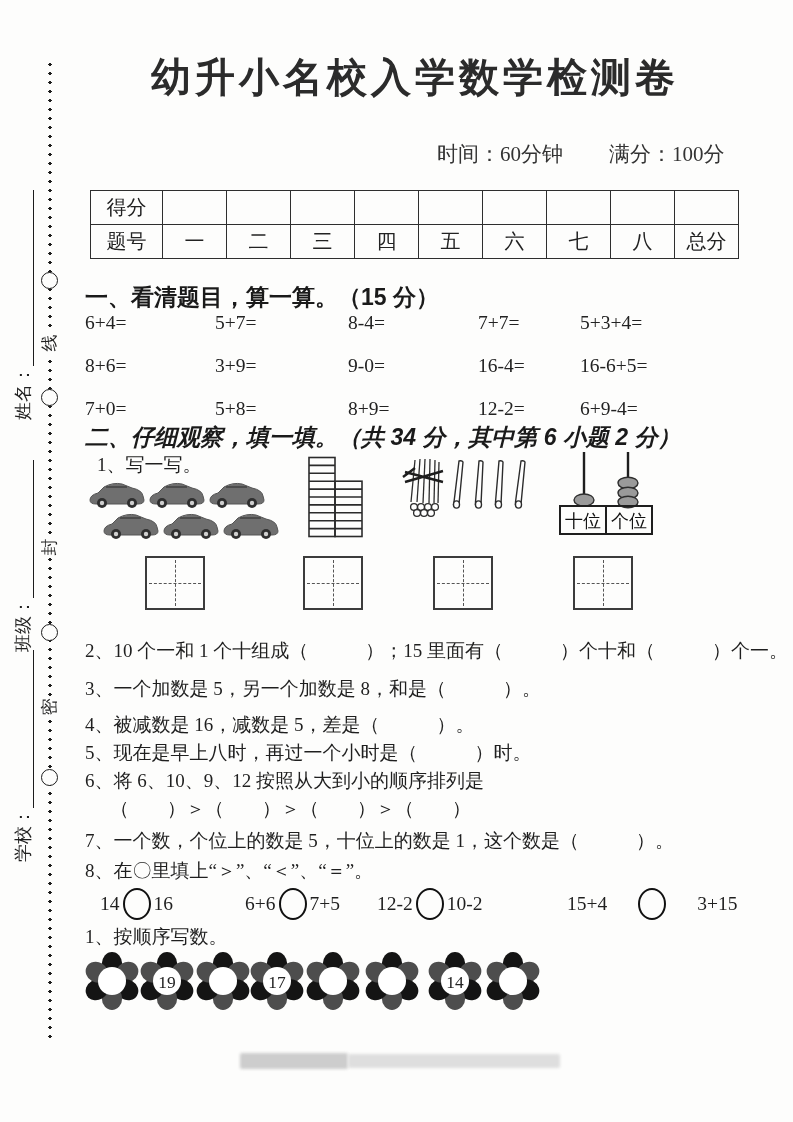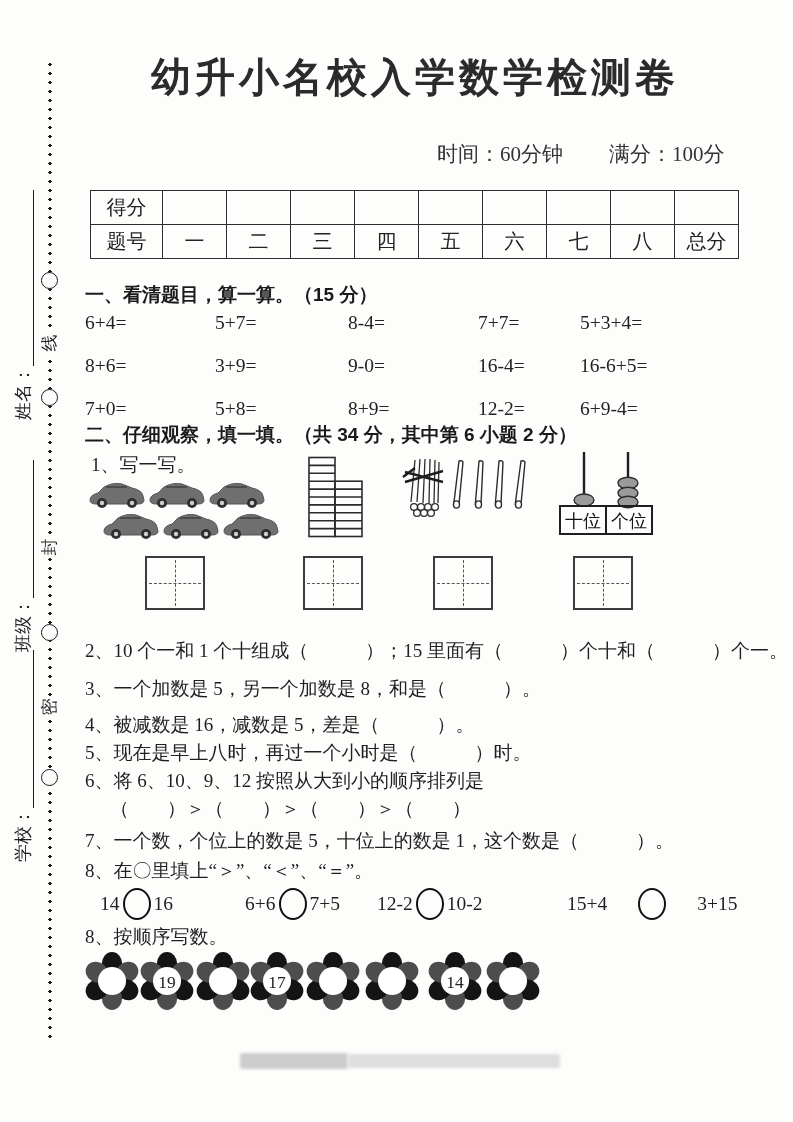--- a/index.html
+++ b/index.html
@@ -27,21 +27,21 @@
   .title{width:660px;text-align:center;font-size:40px;font-weight:bold;
     letter-spacing:4px;color:#2b2b2b;white-space:nowrap;}
   .meta{font-size:21px;color:#333;white-space:nowrap;margin-left:36px;}
   .meta .gap{display:inline-block;width:46px;}
 
   table.score{border-collapse:collapse;table-layout:fixed;}
   table.score td{border:1.7px solid #2e2e2e;height:33px;text-align:center;
     font-size:20px;padding:0;color:#222;}
 
   .sec-head{font-family:"Liberation Sans",sans-serif;font-weight:bold;
-    font-size:19px;color:#1a1a1a;white-space:nowrap;}
+    font-size:23px;color:#1a1a1a;white-space:nowrap;}
   .prob-grid{display:grid;grid-template-columns:130px 133px 130px 102px 160px;
     row-gap:21px;font-size:19.5px;color:#222;}
   .qtext{font-size:19px;color:#1f1f1f;white-space:nowrap;}
   .q1label{font-size:19px;}
 
   
   .wgrid{position:absolute;width:56px;height:50px;border:2px solid #3c3c3c;}
   .wgrid:before{content:"";position:absolute;left:50%;top:2px;bottom:2px;
     border-left:1.6px dashed #555;}
   .wgrid:after{content:"";position:absolute;top:50%;left:2px;right:2px;
@@ -149,22 +149,22 @@
       <span>9-0=</span>
       <span>16-4=</span>
       <span>16-6+5=</span>
       <span>7+0=</span>
       <span>5+8=</span>
       <span>8+9=</span>
       <span>12-2=</span>
       <span>6+9-4=</span>
     </div>
 
-    <div class="abs sec-head" style="left:0;top:422px;">二、仔细观察，填一填。（共 34 分，其中第 6 小题 2 分）</div>
-    <div class="abs q1label" style="left:6px;top:452px;text-align:center;">1、写一写。</div>
+    <div class="abs sec-head" style="left:0;top:422px;font-style:italic;">二、仔细观察，填一填。（共 34 分，其中第 6 小题 2 分）</div>
+    <div class="abs q1label" style="left:12px;top:452px;text-align:center;">1、写一写。</div>
 
     <svg class="abs" style="left:2px;top:479px;" width="60" height="32" viewBox="0 0 60 32">
       <path d="M3 21 Q3 16 11 14 L17 8 Q26 3 35 5 L45 9 Q55 11 56 17 L57 21 Q57 25 51 25 L9 25 Q3 25 3 21 Z" fill="#6f6f6f" stroke="#555" stroke-width="1"></path>
       <path d="M19 8 L40 8" stroke="#4c4c4c" stroke-width="2" fill="none"></path>
       <circle cx="15" cy="24" r="5" fill="#2f2f2f"></circle>
         <circle cx="15" cy="24" r="2.2" fill="#cfcfcf"></circle>
       <circle cx="45" cy="24" r="5" fill="#2f2f2f"></circle>
         <circle cx="45" cy="24" r="2.2" fill="#cfcfcf"></circle>
     </svg>
     <svg class="abs" style="left:62px;top:479px;" width="60" height="32" viewBox="0 0 60 32">
@@ -287,21 +287,21 @@
       <span>12-2</span>
       <span class="circ"></span>
       <span>10-2</span>
     </div>
     <div class="cmp" style="left:482px;top:888px;gap:28px;">
       <span>15+4</span>
       <span class="circ"></span>
       <span>3+15</span>
     </div>
 
-    <div class="abs qtext" style="left:0;top:924px;">8、按顺序写数。</div>
+    <div class="abs qtext" style="left:0;top:924px;">1、按顺序写数。</div>
 
     <svg class="flower" style="left:-2px;top:952px;" viewBox="0 0 60 60">
       <g transform="rotate(0 30 30)">
           <ellipse cx="30" cy="12" rx="10.5" ry="12" fill="#141414"></ellipse>
         </g>
       <g transform="rotate(60 30 30)">
           <ellipse cx="30" cy="12" rx="10.5" ry="12" fill="#4d4d4d"></ellipse>
         </g>
       <g transform="rotate(120 30 30)">
           <ellipse cx="30" cy="12" rx="10.5" ry="12" fill="#141414"></ellipse>

